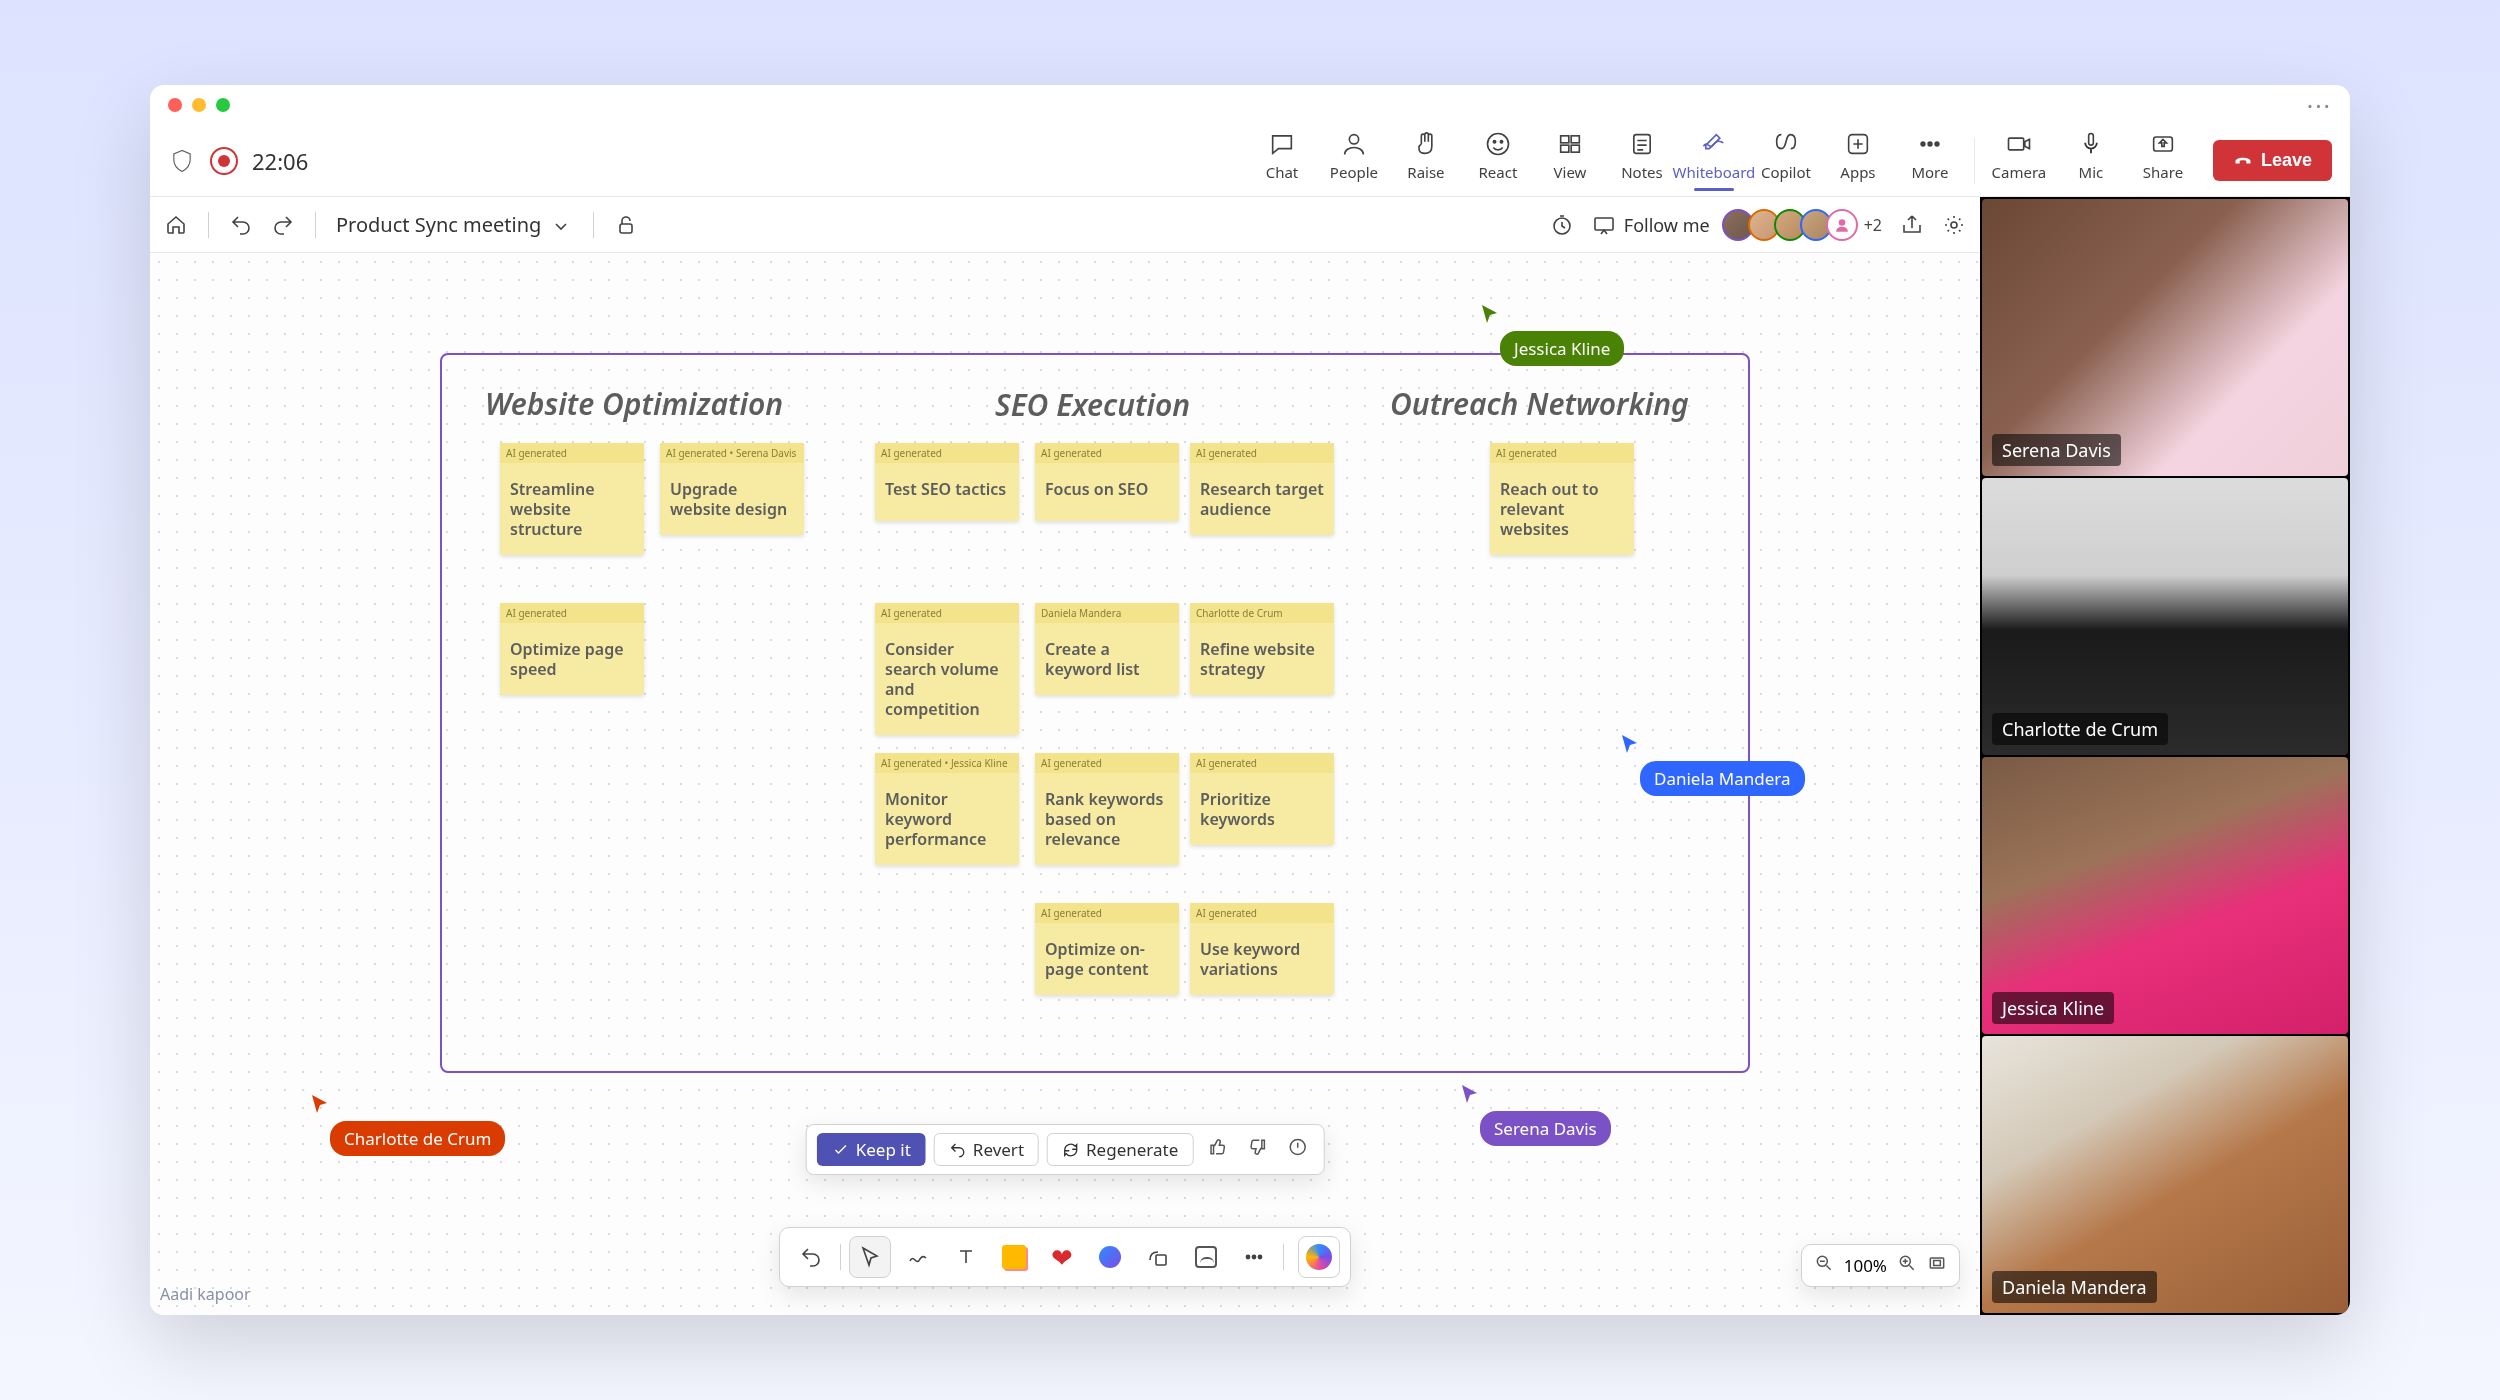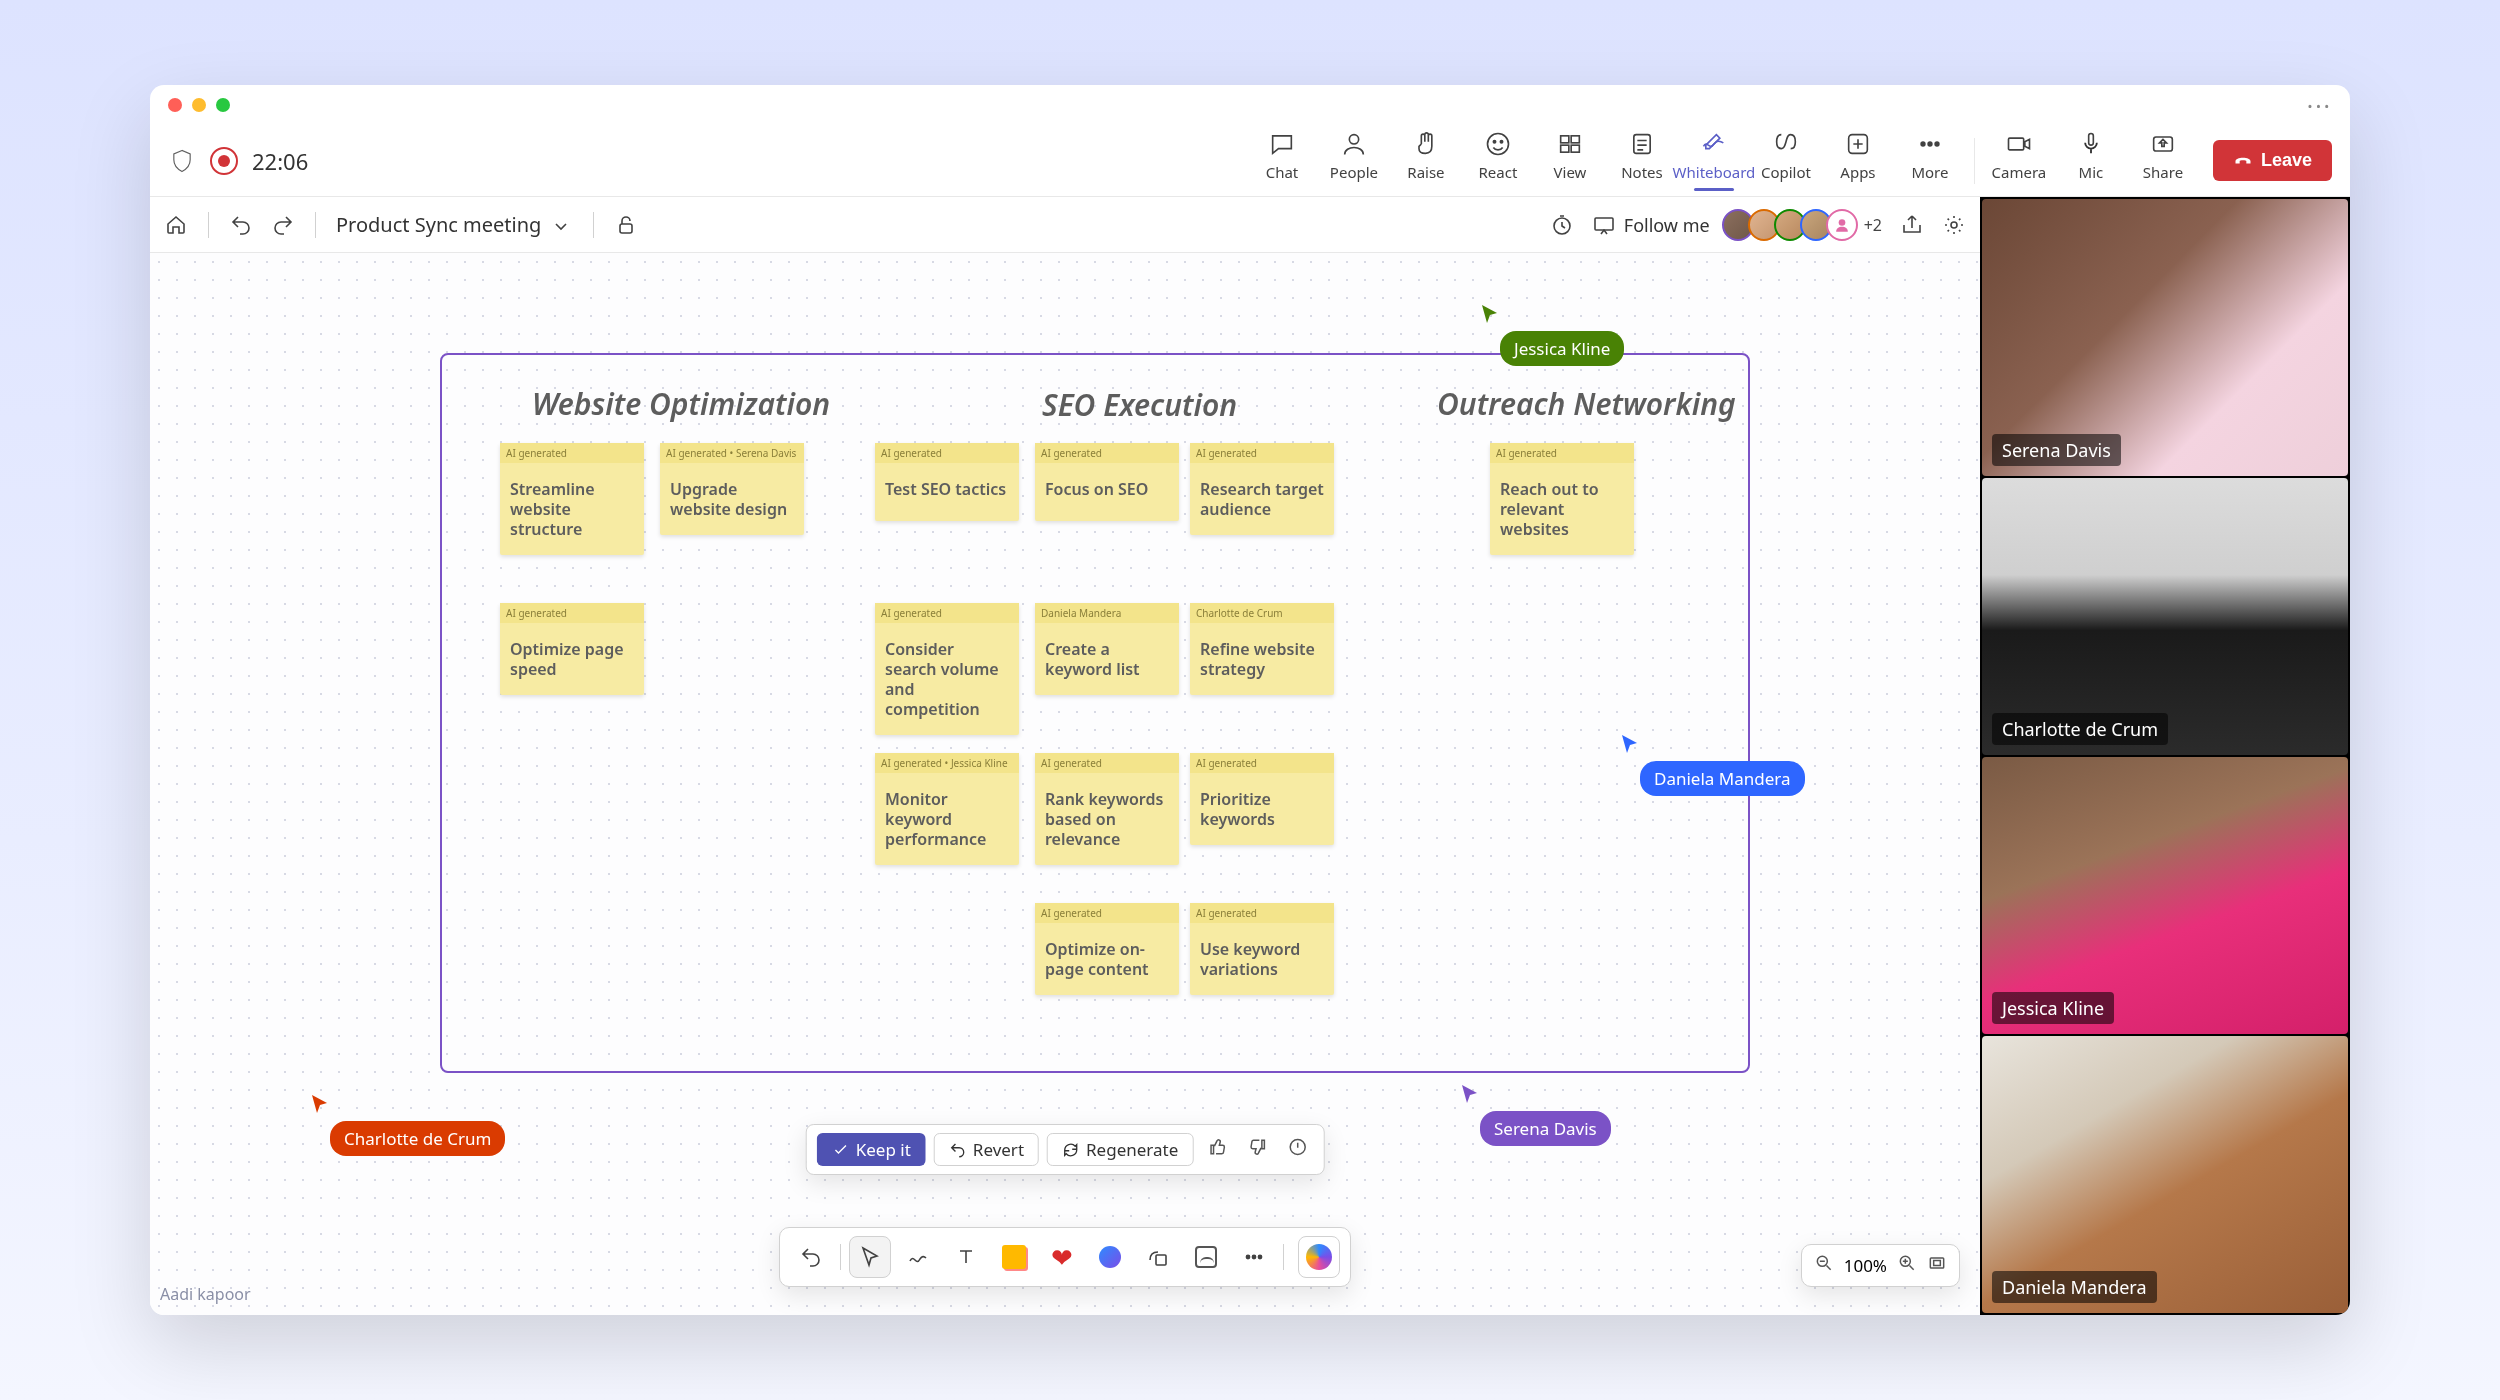--- a/index.html
+++ b/index.html
@@ -83,21 +83,21 @@
   .wb-ico { cursor:pointer; }
 
   
   .canvas {
     flex:1; position:relative; overflow:hidden;
     background-color:#fdfdfe;
     background-image: radial-gradient(#d7d9e4 1.5px, transparent 1.5px);
     background-size: 18px 18px;
   }
   .frame { position:absolute; left:290px; top:100px; width:1310px; height:720px; border:2.5px solid #7b52c6; border-radius:8px;}
-  .col-title { position:absolute; color:#5d5d5d; font-style:italic; font-weight:600; font-size:30px;margin-left:47px;}
+  .col-title { position:absolute; color:#5d5d5d; font-style:italic; font-weight:600; font-size:30px;}
   .sticky { position:absolute; width:144px; background:var(--sticky); border-radius:2px; box-shadow: 0 2px 4px rgba(0,0,0,.12);}
   .sticky .gen { font-size:10px; color:#8a7f3a; background:var(--sticky-head); padding:3px 6px;}
   .sticky .body { padding: 16px 10px; font-size:16px; font-weight:600; color:#5d5d5d; min-height:70px; line-height:1.25;}
   .sticky.short .body{min-height:58px;}
 
   .cursor-flag { position:absolute; display:flex; flex-direction:column; align-items:flex-start;}
   .cursor-flag svg{ width:20px;height:22px;}
   .flag-label { color:#fff; padding:6px 14px; border-radius:16px; font-size:17px; margin-top:6px; margin-left:20px;}
 
   .watermark { position:absolute; left:10px; bottom:10px; color:#8a8fa6; font-size:16px;}

